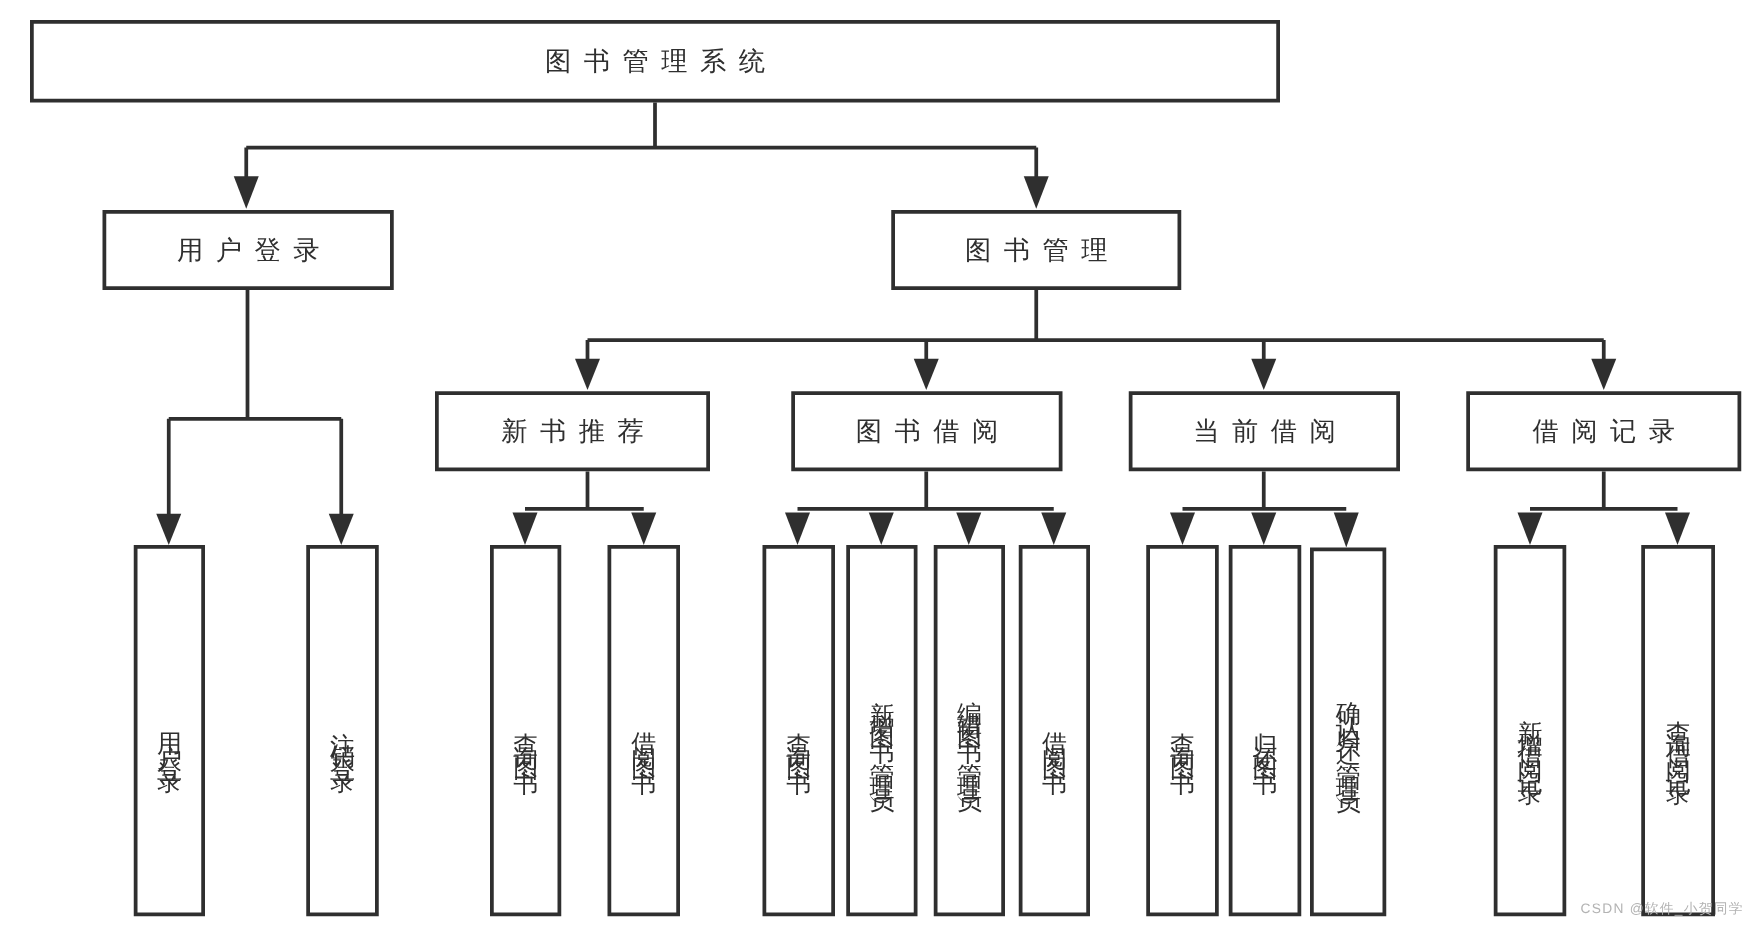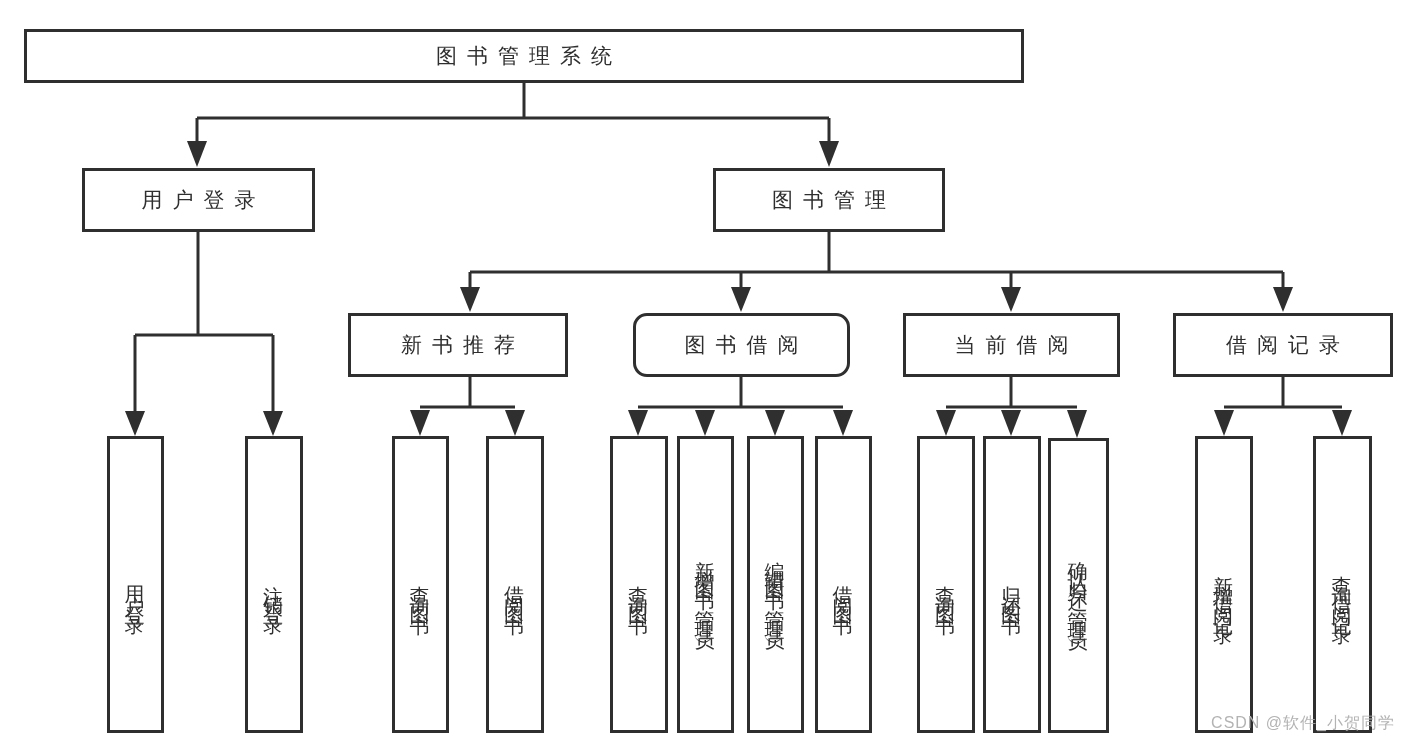--- a/index.html
+++ b/index.html
@@ -31,25 +31,25 @@
     font-size: 20px;
     letter-spacing: 10px;
     text-indent: 0;
     white-space: normal;
     padding-top: 10px;
   }
   svg.wires { position: absolute; left: 0; top: 0; z-index: 0; }
   .node { z-index: 1; }
 
   
-  #b-root  { left: 24px;  top: 29px;  width: 1000px; height: 54px; }
+  #b-root  { left: 24px;  top: 16px;  width: 1000px; height: 66px; }
   #b-l2-0  { left: 82px;  top: 168px; width: 233px;  height: 64px; }
   #b-l2-1  { left: 713px; top: 168px; width: 232px;  height: 64px; }
   #b-l3-0  { left: 348px; top: 313px; width: 220px;  height: 64px; }
-  #b-l3-1  { left: 633px; top: 313px; width: 217px;  height: 64px; border-radius: 14px; }
+  #b-l3-1  { left: 633px; top: 313px; width: 217px;  height: 64px; }
   #b-l3-2  { left: 903px; top: 313px; width: 217px;  height: 64px; }
   #b-l3-3  { left: 1173px;top: 313px; width: 220px;  height: 64px; }
 
   #b-leaf-0  { left: 107px;  top: 436px; width: 57px; height: 297px; }
   #b-leaf-1  { left: 245px;  top: 436px; width: 58px; height: 297px; }
   #b-leaf-2  { left: 392px;  top: 436px; width: 57px; height: 297px; }
   #b-leaf-3  { left: 486px;  top: 436px; width: 58px; height: 297px; }
   #b-leaf-4  { left: 610px;  top: 436px; width: 58px; height: 297px; }
   #b-leaf-5  { left: 677px;  top: 436px; width: 57px; height: 297px; }
   #b-leaf-6  { left: 747px;  top: 436px; width: 57px; height: 297px; }
@@ -58,21 +58,21 @@
   #b-leaf-9  { left: 983px;  top: 436px; width: 58px; height: 297px; }
   #b-leaf-10 { left: 1048px; top: 438px; width: 61px; height: 295px; }
   #b-leaf-11 { left: 1195px; top: 436px; width: 58px; height: 297px; }
   #b-leaf-12 { left: 1313px; top: 436px; width: 59px; height: 297px; }
 
   .watermark {
     position: absolute;
     right: 10px;
     bottom: 13px;
     z-index: 3;
-    font-size: 16px;
+    font-size: 11px;
     letter-spacing: 1px;
     color: #b3b3b3;
     font-family: "Liberation Sans", sans-serif;
   }
 </style>
 </head>
 <body>
 
 <div class="canvas">
 

